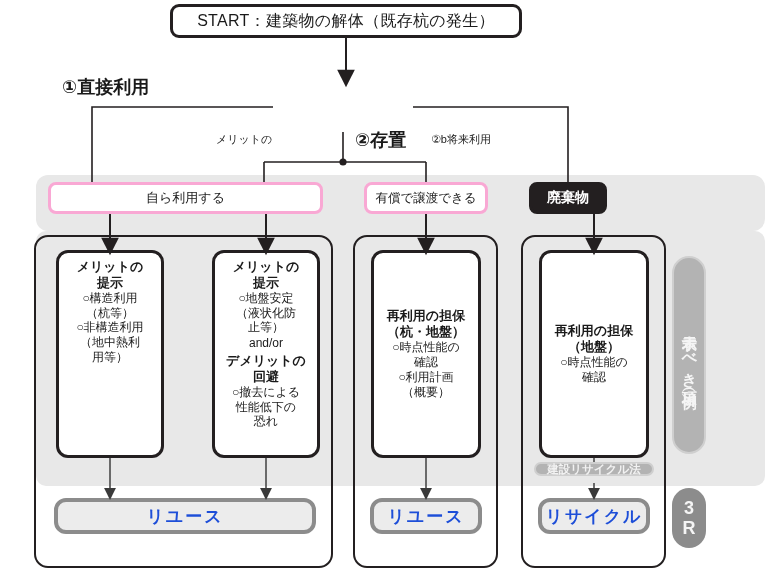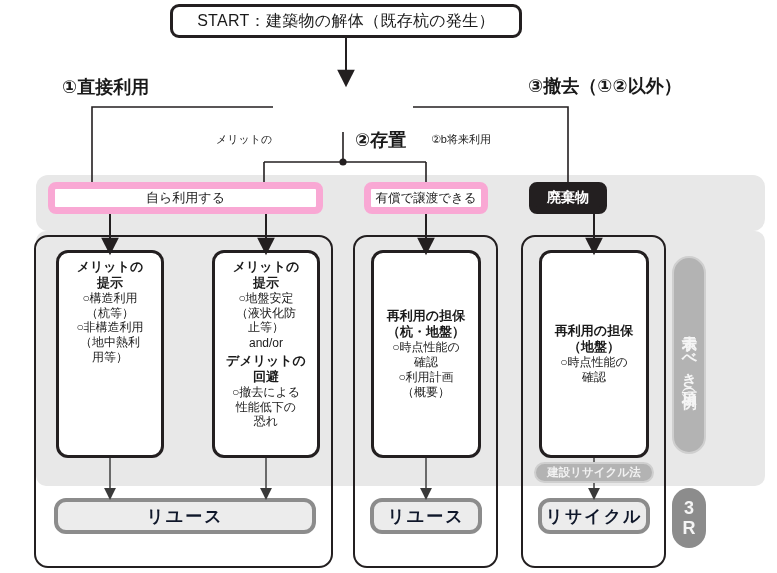--- a/index.html
+++ b/index.html
@@ -44,21 +44,21 @@
   .small-label{font-size:11px;z-index:30;white-space:nowrap;}
 
   
   .band{
     left:36px;top:175px;width:729px;height:56px;
     background:#e8e8e8;border-radius:12px;z-index:2;
   }
 
   
   .obox{
-    border:7px solid #f9a8d4;border-radius:8px;background:#fff;
+    border:3px solid #f9a8d4;border-radius:8px;background:#fff;
     display:flex;align-items:center;justify-content:center;
     font-size:13px;z-index:20;
   }
   .obox.b1{left:48px;top:182px;width:275px;height:32px;}
   .obox.b2{left:364px;top:182px;width:124px;height:32px;font-size:12.5px;}
   .obox.dark{
     left:529px;top:182px;width:78px;height:32px;
     background:#231f20;color:#fff;font-weight:bold;font-size:14px;
     border-color:#231f20;
   }
@@ -95,31 +95,31 @@
   .card.k2{left:212px;top:250px;width:108px;height:208px;justify-content:flex-start;}
   .card.k3{left:371px;top:250px;width:110px;height:208px;}
   .card.k4{left:539px;top:250px;width:110px;height:208px;}
 
   .card .hd{font-size:13px;font-weight:bold;line-height:1.22;}
   .card .bd{font-size:12px;line-height:1.24;}
   .card .mid{font-size:12px;font-weight:normal;line-height:1.3;margin:1px 0;}
 
   
   .reclaw{
-    left:534px;top:462px;width:120px;height:21px;
+    left:534px;top:462px;width:120px;height:14px;
     background:#b3b3b3;color:#f2f2f2;border:2px solid #cfcfcf;border-radius:12px;
     display:flex;align-items:center;justify-content:center;
     font-size:11.5px;font-weight:bold;z-index:25;
   }
 
   
   .result{
     border:4px solid #8c8c8c;border-radius:12px;background:#ececec;
     display:flex;align-items:center;justify-content:center;
-    font-size:17px;font-weight:bold;color:#0f172a;letter-spacing:2px;
+    font-size:17px;font-weight:bold;color:#1d4ed8;letter-spacing:2px;
     z-index:25;
   }
   .result.r1{left:54px;top:498px;width:262px;height:36px;}
   .result.r2{left:370px;top:498px;width:112px;height:36px;}
   .result.r3{left:538px;top:498px;width:112px;height:36px;}
 
   
   .vpill{
     left:672px;top:256px;width:34px;height:198px;
     background:#b3b3b3;color:#f5f5f5;border:2px solid #cfcfcf;border-radius:18px;
@@ -172,21 +172,20 @@
   <div class="abs col c1"></div>
   <div class="abs col c2"></div>
   <div class="abs col c3"></div>
 
   <div class="abs start-box">
     <span>START：建築物の解体（既存杭の発生）</span>
   </div>
 
 
   <div class="abs big-label" style="left:62px;top:75px;">①直接利用</div>
-  <div class="abs big-label" style="left:528px;top:74px;">③撤去（①②以外）</div>
   <div class="abs big-label" style="left:355px;top:128px;">②存置</div>
   <div class="abs small-label" style="left:216px;top:132px;">メリットの</div>
   <div class="abs small-label" style="left:431px;top:132px;">②b将来利用</div>
 
   <div class="abs obox b1">
     <span>自ら利用する</span>
   </div>
   <div class="abs obox b2">
     <span>有償で譲渡できる</span>
   </div>

